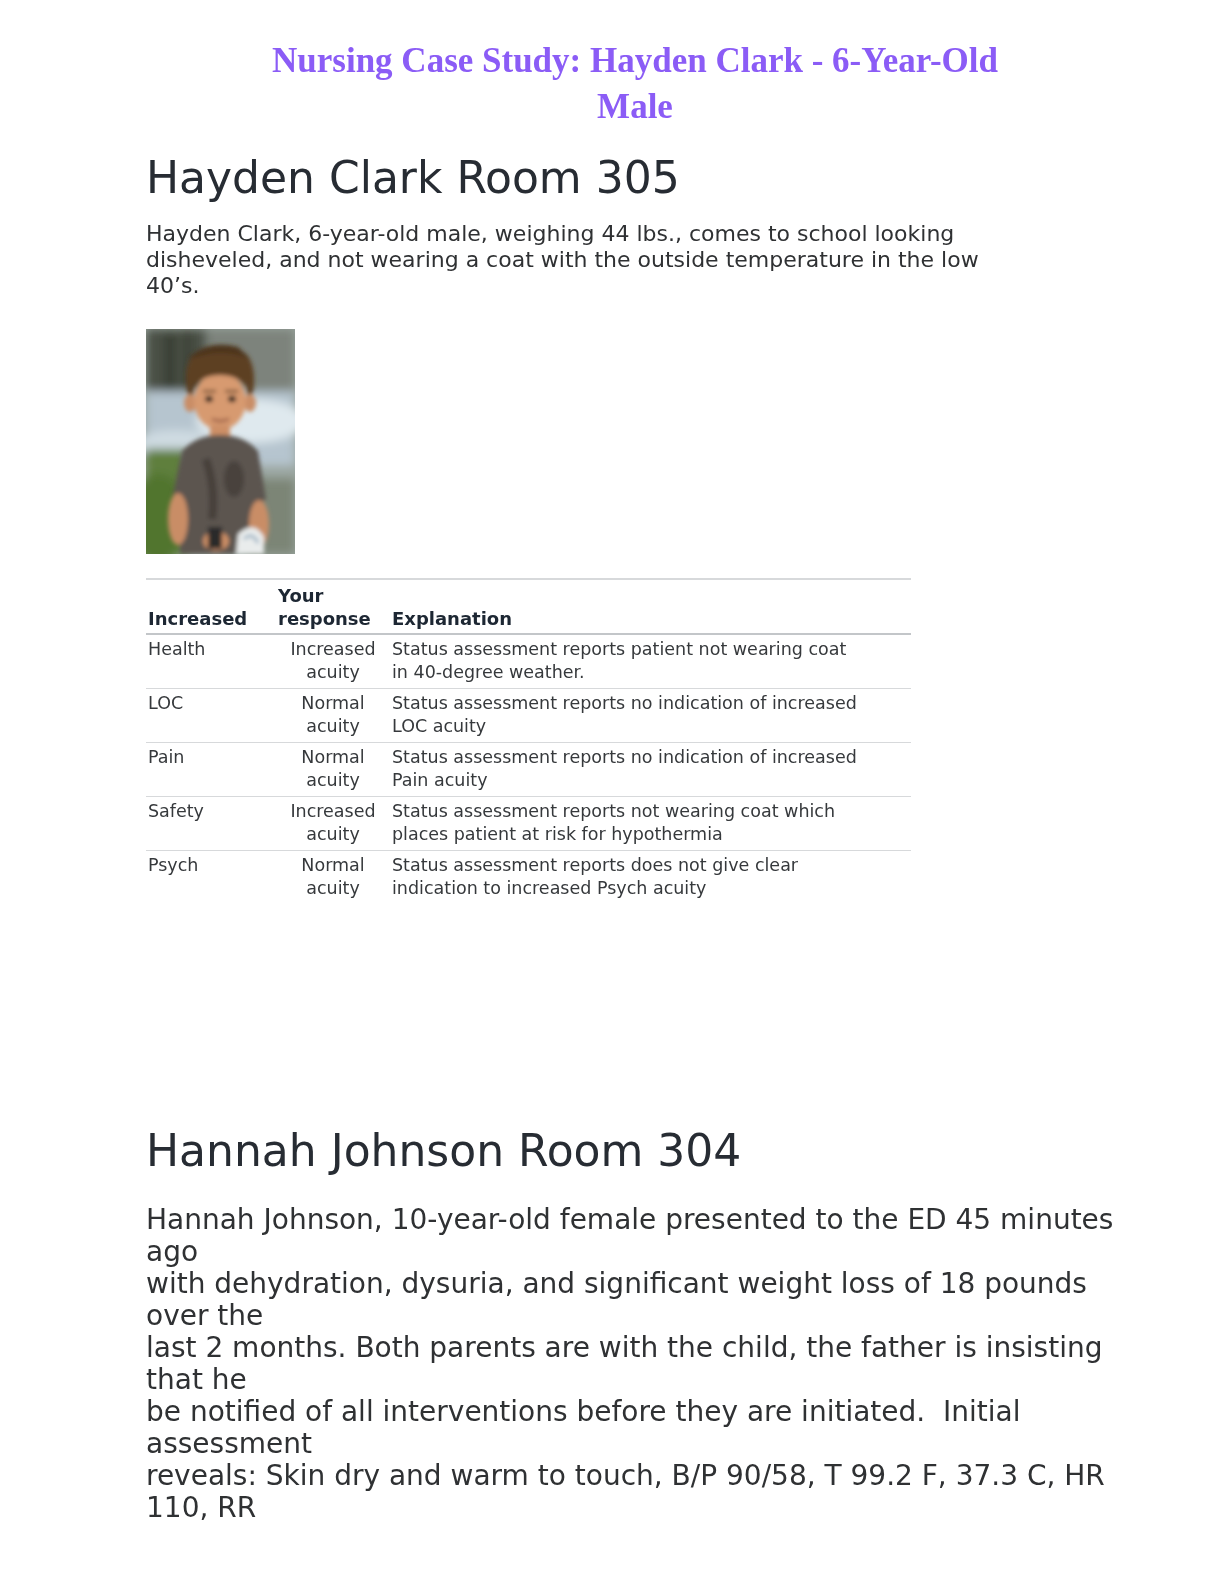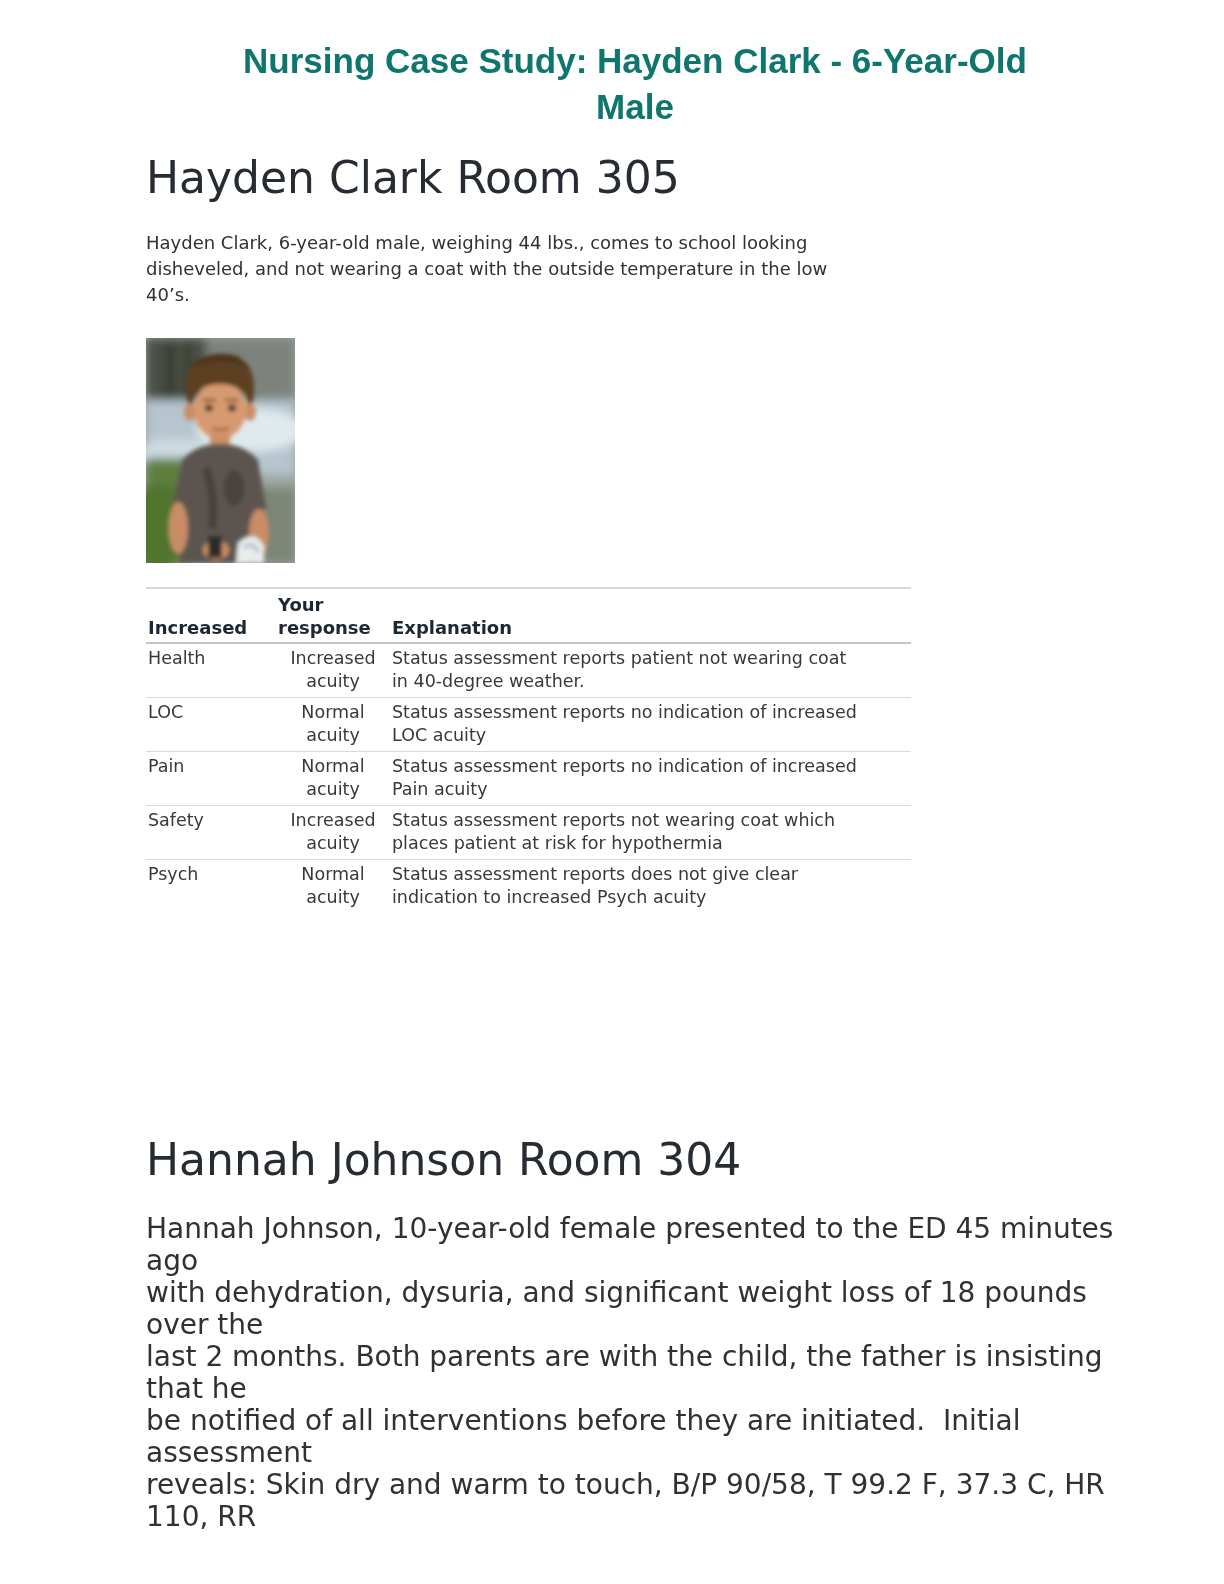--- a/index.html
+++ b/index.html
@@ -32,21 +32,21 @@
     color: #272c33;
   }
   #hayden-heading { margin-top: 24px; }
   #hannah-heading { margin-top: 222px; }
 
   .intro {
     margin: 0;
     white-space: pre-line;
     color: #2f3133;
   }
-  #hayden-intro { margin-top: 26px; font-size: 18px; line-height: 26px; }
+  #hayden-intro { margin-top: 17px; font-size: 22px; line-height: 26px; }
   #hannah-intro { margin-top: 28px; font-size: 28px; line-height: 32px; }
 
   .photo {
     display: block;
     margin-top: 30px;
     width: 149px;
     height: 225px;
   }
 
   .result-line {
@@ -89,21 +89,21 @@
   .col-expl { width: 521px; }
   td.cat  { text-align: left; padding-left: 3px; }
   td.resp { text-align: center; }
   td.expl { text-align: left; padding-left: 12px; }
 </style>
 </head>
 <body>
 
 <div class="page">
 
-  <p class="page-title" style="color: #0f766e;">Nursing Case Study: Hayden Clark - 6-Year-Old
+  <p class="page-title" style="color: #8b5cf6; font-family: Liberation Serif, serif;">Nursing Case Study: Hayden Clark - 6-Year-Old
 Male</p>
 
   <h1 class="room-heading" id="hayden-heading">Hayden Clark Room 305</h1>
 
   <p class="intro" id="hayden-intro">Hayden Clark, 6-year-old male, weighing 44 lbs., comes to school looking
 disheveled, and not wearing a coat with the outside temperature in the low
 40’s.</p>
 
   <svg class="photo" viewBox="0 0 149 225" xmlns="http://www.w3.org/2000/svg">
     <defs>

